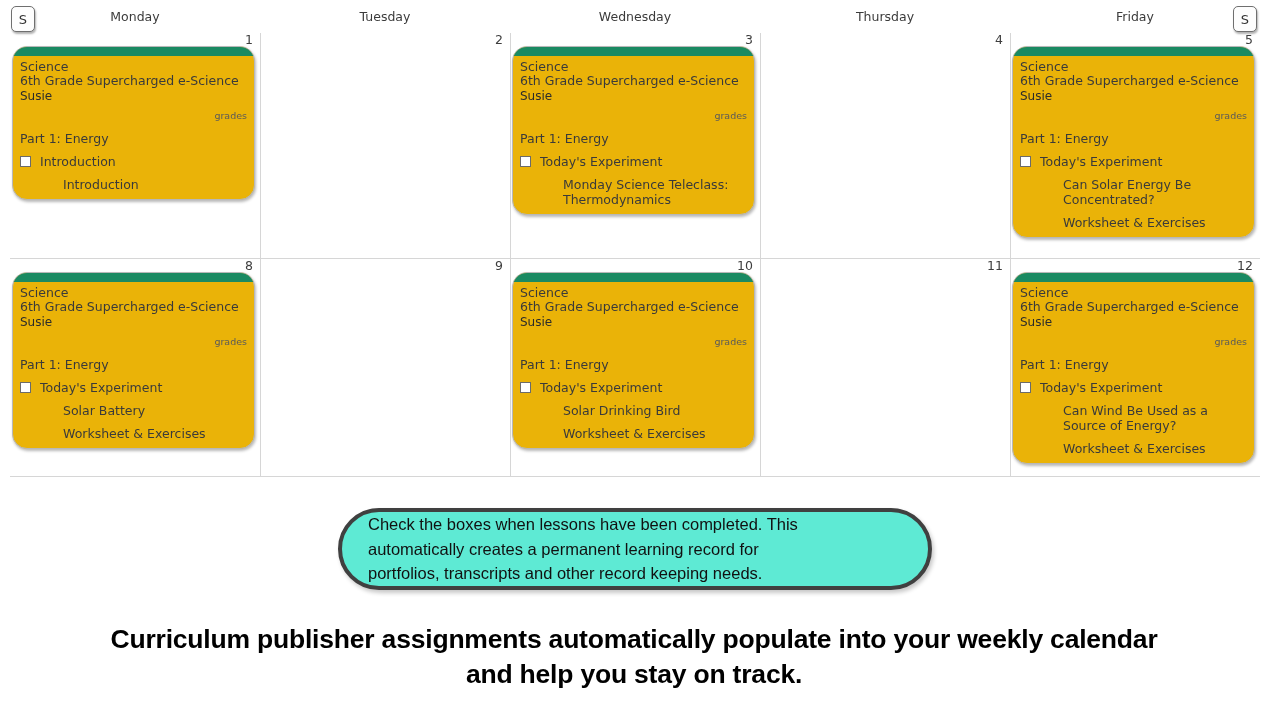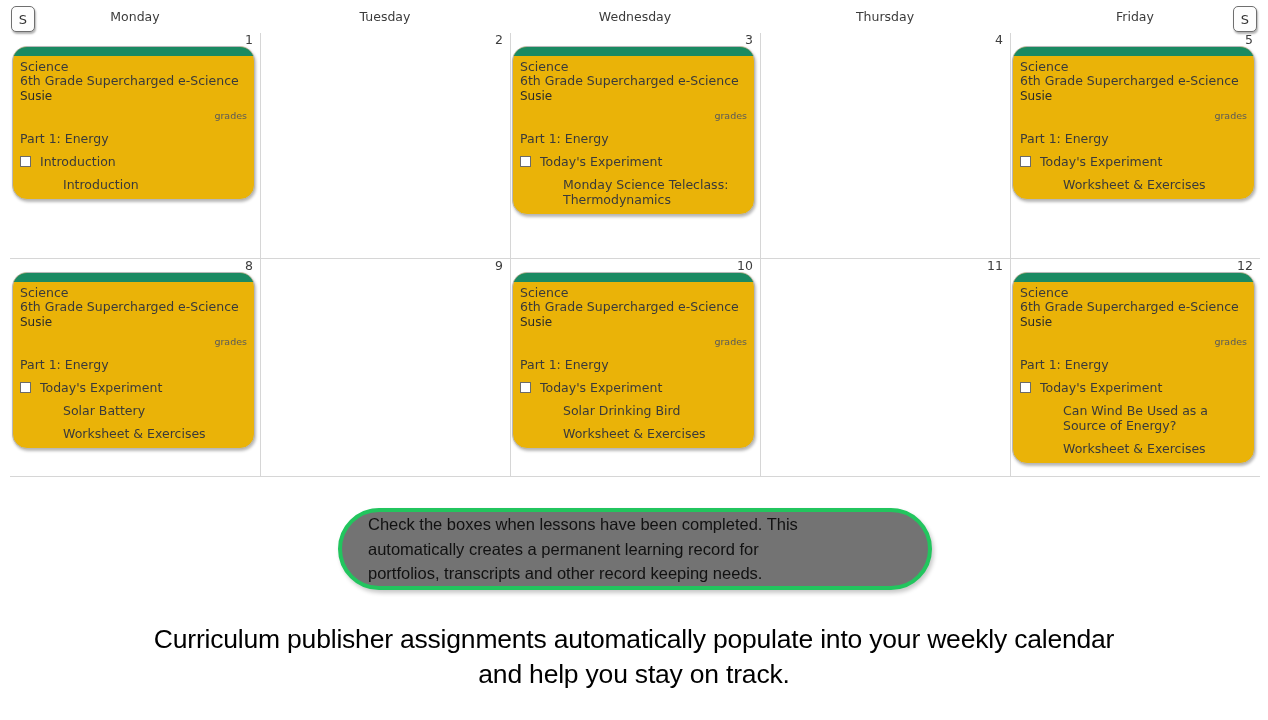--- a/index.html
+++ b/index.html
@@ -164,23 +164,23 @@
     margin-left: 43px;
   }
 
   
   #callout-bubble {
     position: absolute;
     left: 338px;
     top: 508px;
     width: 594px;
     height: 82px;
-    border: 4px solid #22c55e;
+    border: 4px solid #404040;
     border-radius: 42px;
-    background: #737373;
+    background: #5eead4;
     box-shadow: 2px 3px 4px rgba(0,0,0,0.22);
     box-sizing: border-box;
     display: flex;
     align-items: center;
   }
   #callout-text {
     font-family: "Liberation Sans", sans-serif;
     font-size: 16.5px;
     line-height: 24.5px;
     color: #111111;
@@ -189,21 +189,21 @@
   }
 
   
   #bottom-heading {
     position: absolute;
     left: 0;
     top: 622px;
     width: 1268px;
     text-align: center;
     font-family: "Liberation Sans", sans-serif;
-    font-weight: normal;
+    font-weight: bold;
     font-size: 26.5px;
     line-height: 35px;
     letter-spacing: -0.2px;
     color: #000000;
     white-space: pre-line;
   }
 </style>
 </head>
 <body>
 
@@ -274,20 +274,21 @@
         <div class="card-body">
           <div class="course-name">Science</div>
           <div class="course-title">6th Grade Supercharged e-Science</div>
           <div class="student-name">Susie</div>
           <div class="grades-row"><span class="grades-link">grades</span></div>
           <div class="part-label">Part 1: Energy</div>
           <div class="task-row">
             <div class="task-checkbox"></div>
             <div class="task-label">Today's Experiment</div>
           </div>
+          <div class="sub-item">Can Solar Energy Be Concentrated?</div>
           <div class="sub-item">Worksheet &amp; Exercises</div>
         </div>
       </div>
     </div>
     <div class="day-cell" style="left: 0px; top: 226px;">
       <div class="day-number">8</div>
       <div class="assignment-card">
         <div class="card-accent"></div>
         <div class="card-body">
           <div class="course-name">Science</div>

